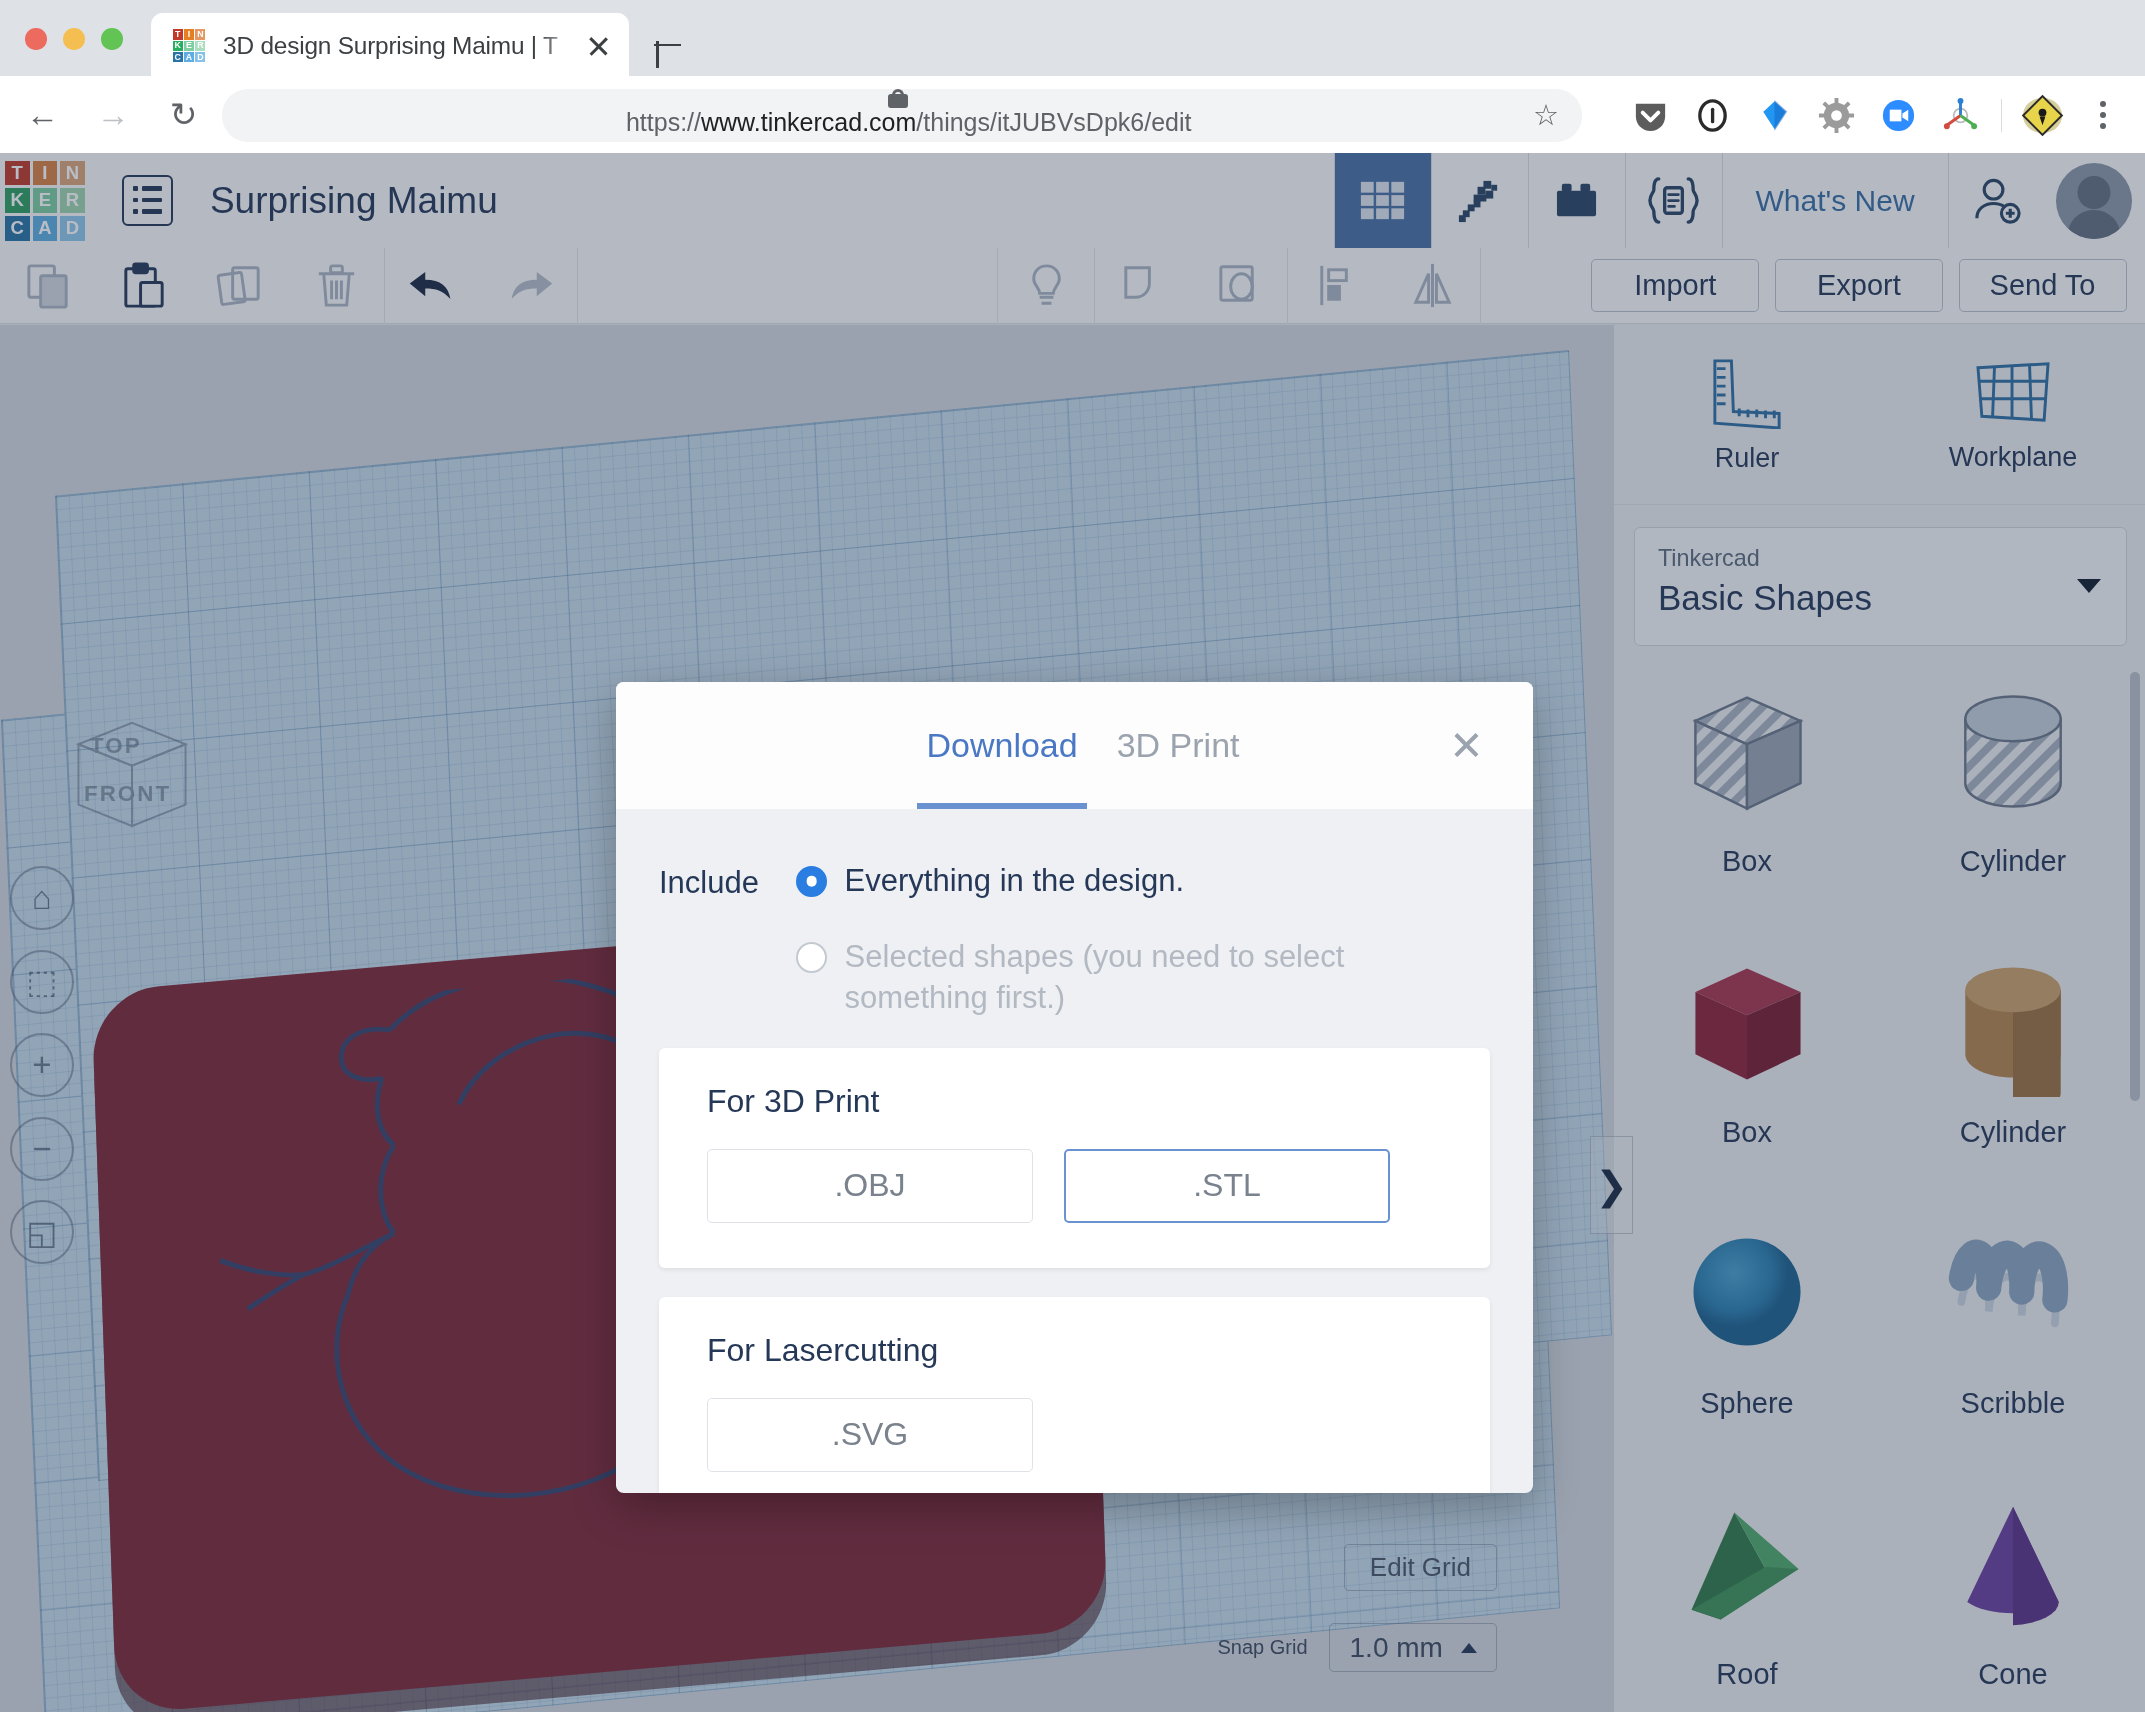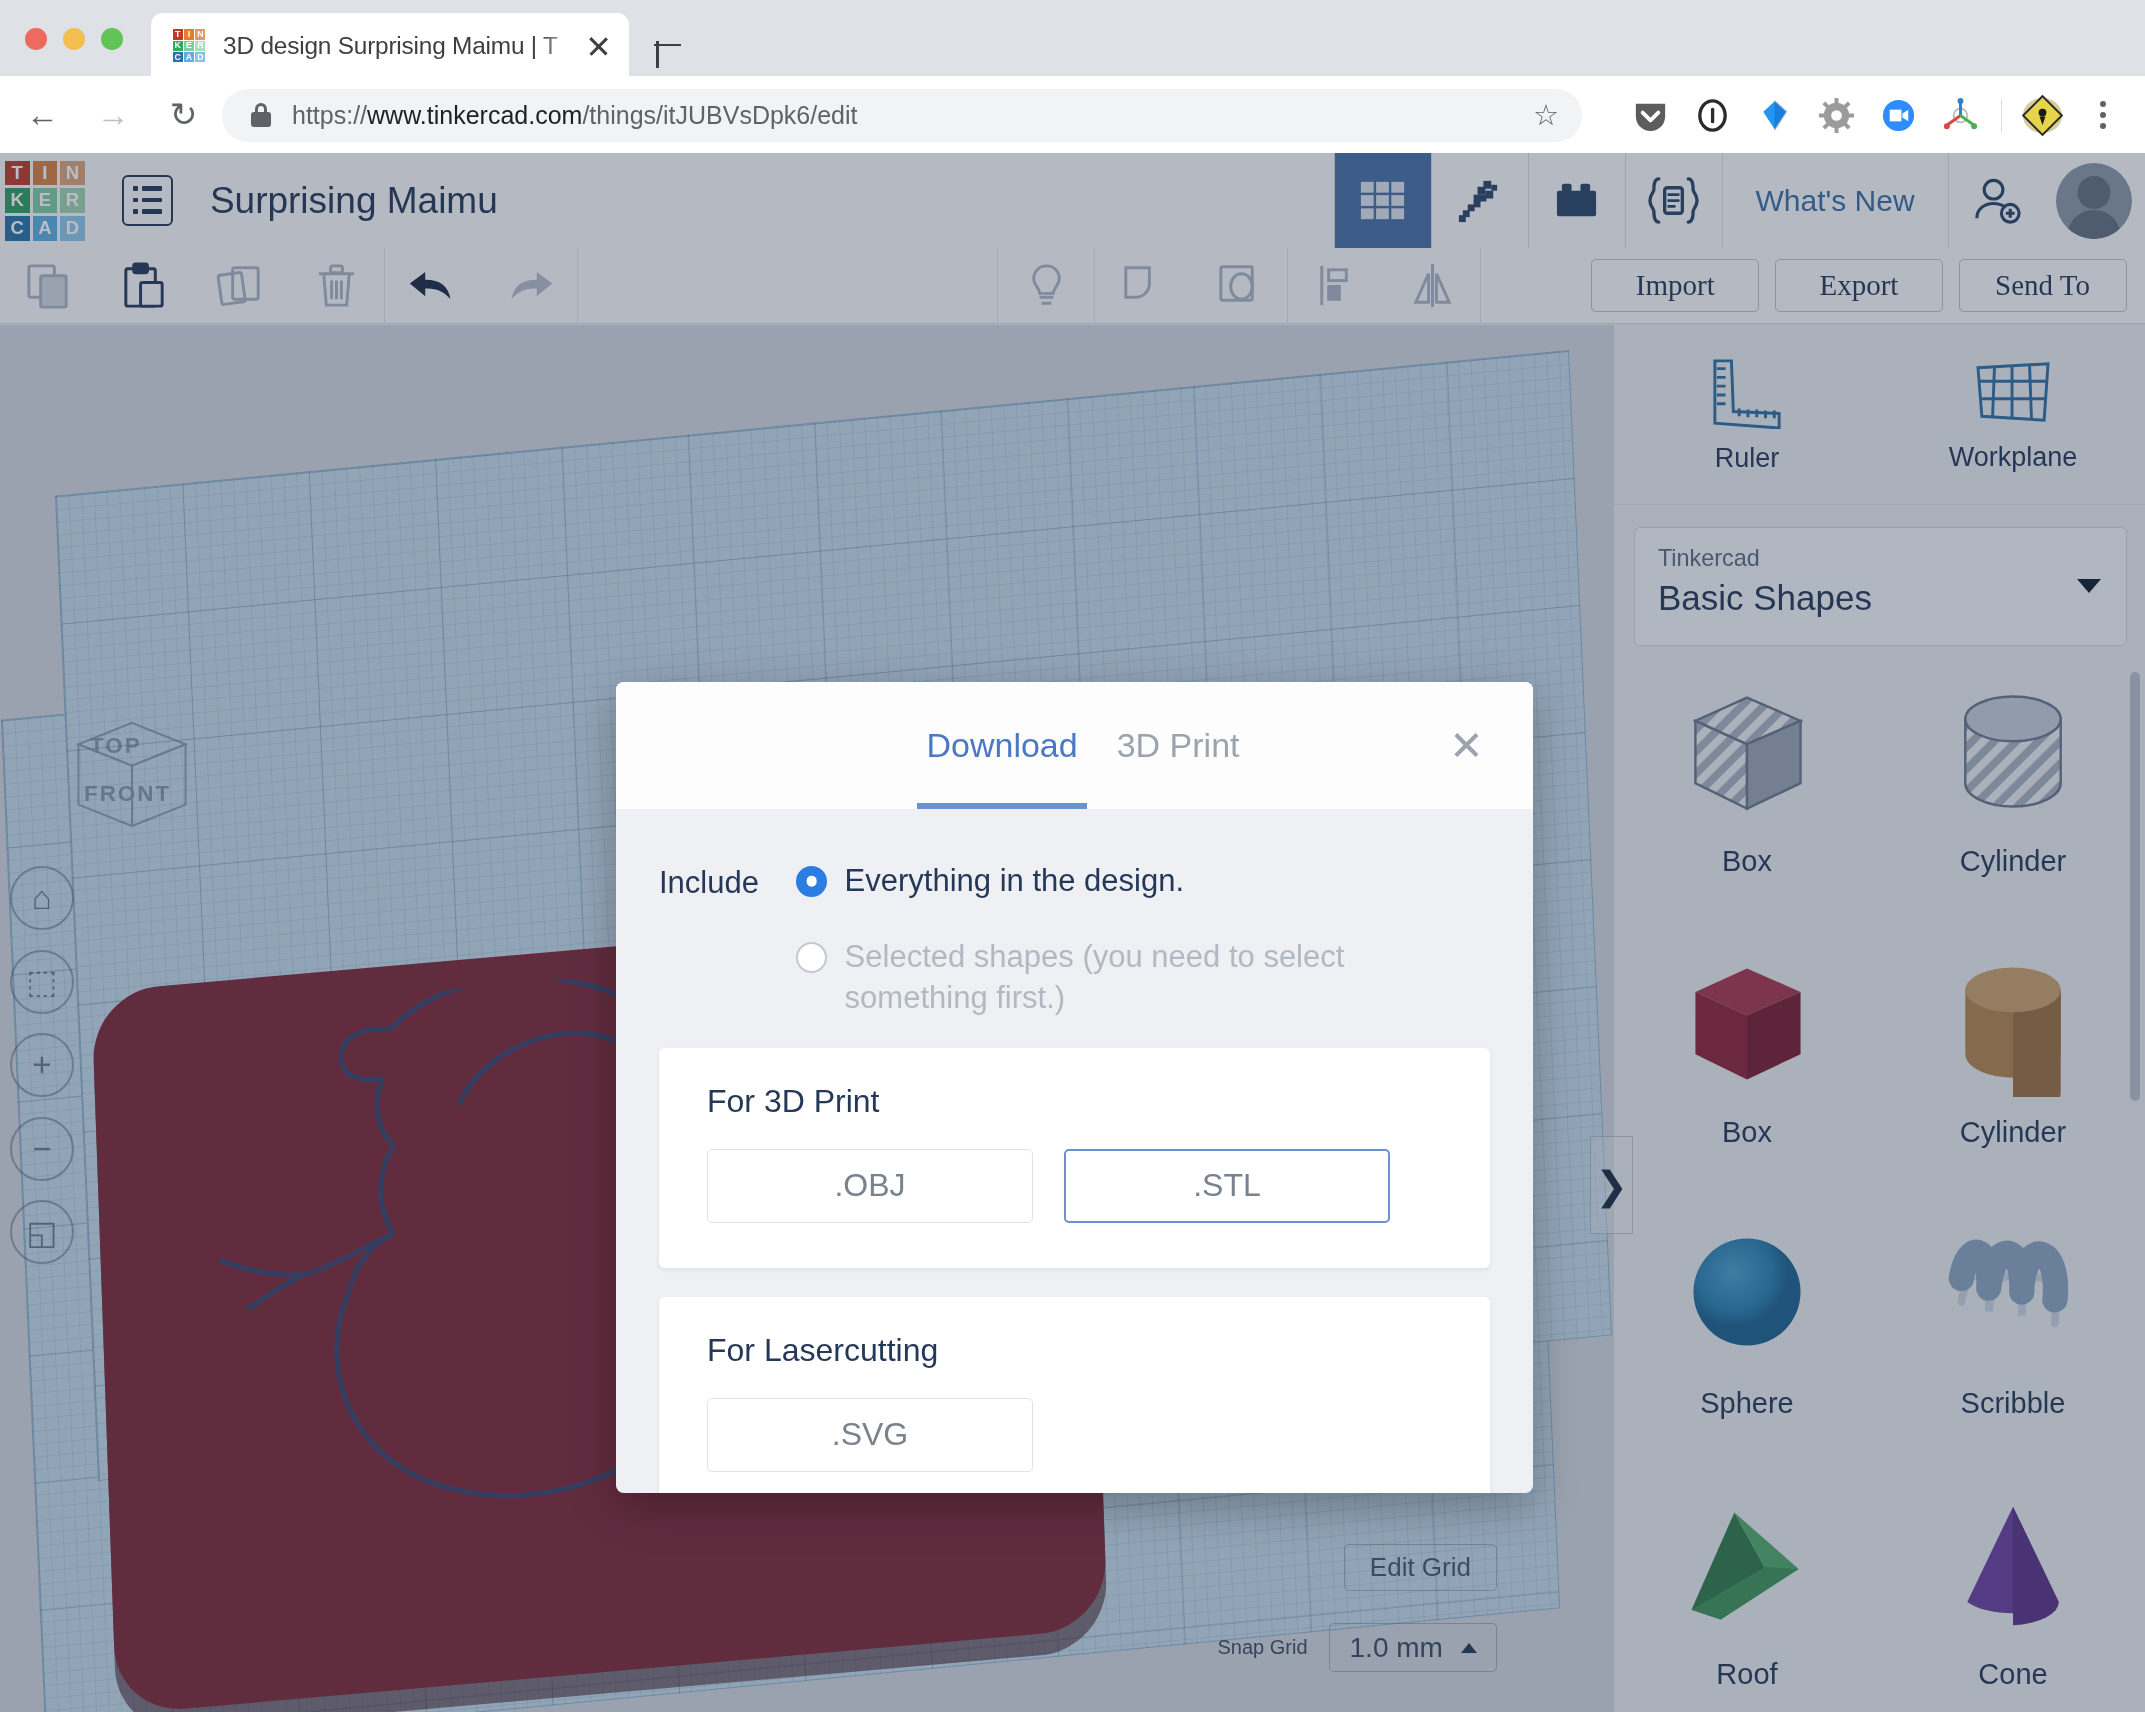--- a/index.html
+++ b/index.html
@@ -73,20 +73,21 @@
   .nav-btn {
     width: 57px; height: 57px; margin-left: 13.7px; position: relative; cursor: pointer;
     display: flex; align-items: center; justify-content: center;
     font-size: 33px; color: #5f6368;
   }
   .nav-btn.fwd { color: #bdc1c6; }
   .omnibox {
     position: absolute; left: 222px; top: 12.7px; width: 1360px; height: 53px;
     background: #f1f3f4; border-radius: 26px; display: flex; align-items: center;
     padding: 0 15.6px 0 29px;
+    flex-direction: column;
   }
   .lock-icon { width: 19.5px; height: 23.4px; position: relative; margin-right: 21.5px; flex: 0 0 19.5px; }
   .lock-body { position: absolute; left: 0; bottom: 0; width: 19.5px; height: 14.6px; background: #5f6368; border-radius: 2.9px; }
   .lock-shackle { position: absolute; left: 3.9px; top: 0; width: 11.7px; height: 11.7px;
     border: 3.1px solid #5f6368; border-bottom: none; border-radius: 6.8px 6.8px 0 0; }
   .url-text { font-size: 25px; color: #202124; white-space: nowrap; }
   .url-text .dim { color: #5f6368; }
   .star-btn {
     position: absolute; right: 15.6px; top: 5.9px; width: 41px; height: 41px;
     display: flex; align-items: center; justify-content: center;
@@ -168,21 +169,21 @@
   }
   .tb-ico {
     width: 96px; height: 76px; display: flex; align-items: center; justify-content: center; cursor: pointer;
   }
   .tb-sep { width: 1px; height: 76px; background: #e0e4e9; }
   .tb-spacer { flex: 1 1 auto; }
   .tb-btn {
     height: 53px; min-width: 168px; margin-left: 15.6px; border: 1px solid #b9c0ca; border-radius: 4.9px;
     background: transparent; display: flex; align-items: center; justify-content: center;
     font-size: 29px; color: #253858; cursor: pointer; padding: 0 21.5px;
-    font-family: Liberation Serif, serif;
+    font-family: Liberation Sans, sans-serif;
     text-align: right;
   }
   .tb-btn.last { margin-right: 19.5px; }
 
   
   .canvas {
     position: absolute; left: 0; top: 172px; width: 1614px; height: 1388px;
     background: #d2d7de; overflow: hidden;
   }
   .grid-plane {

